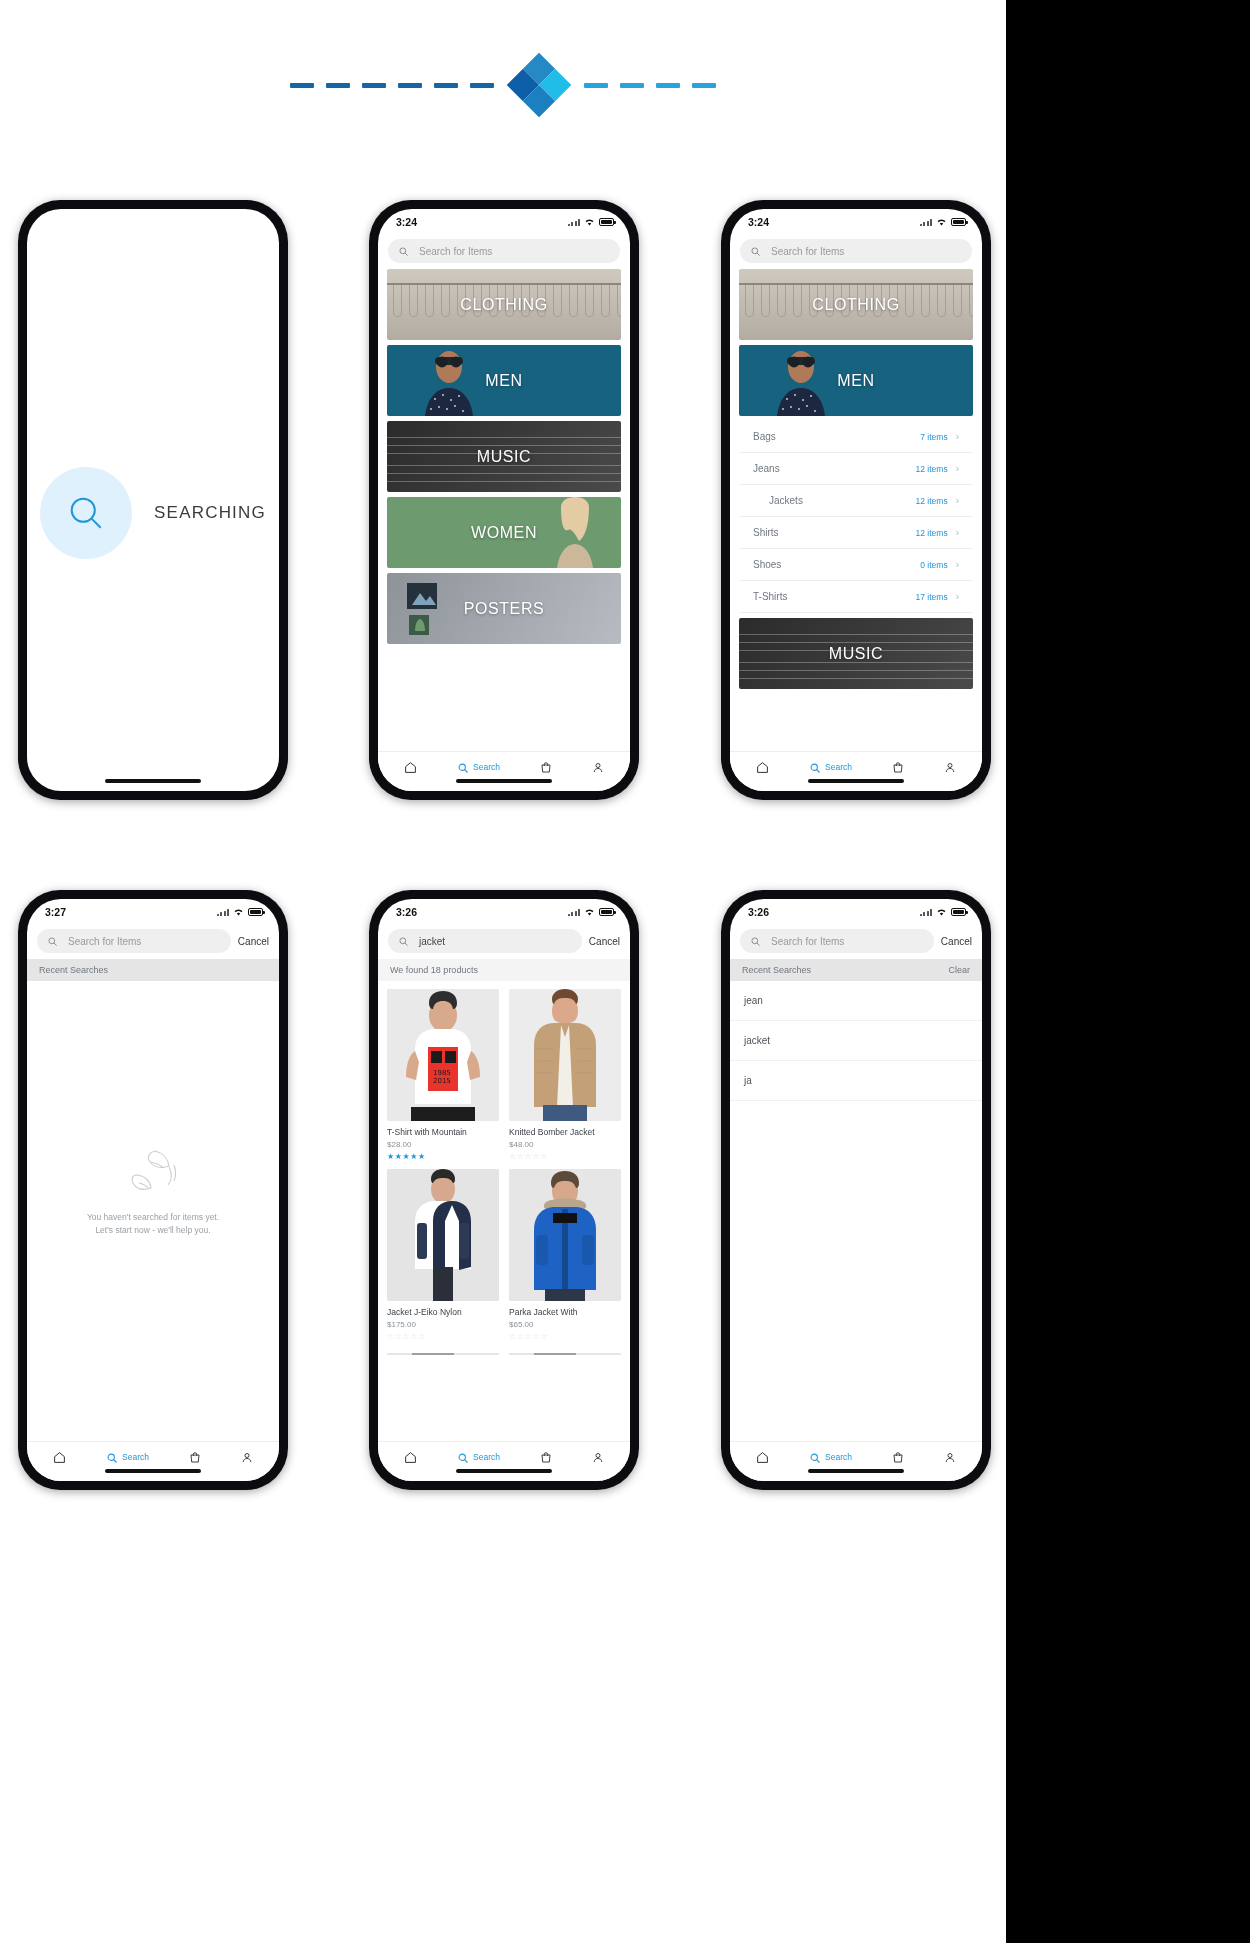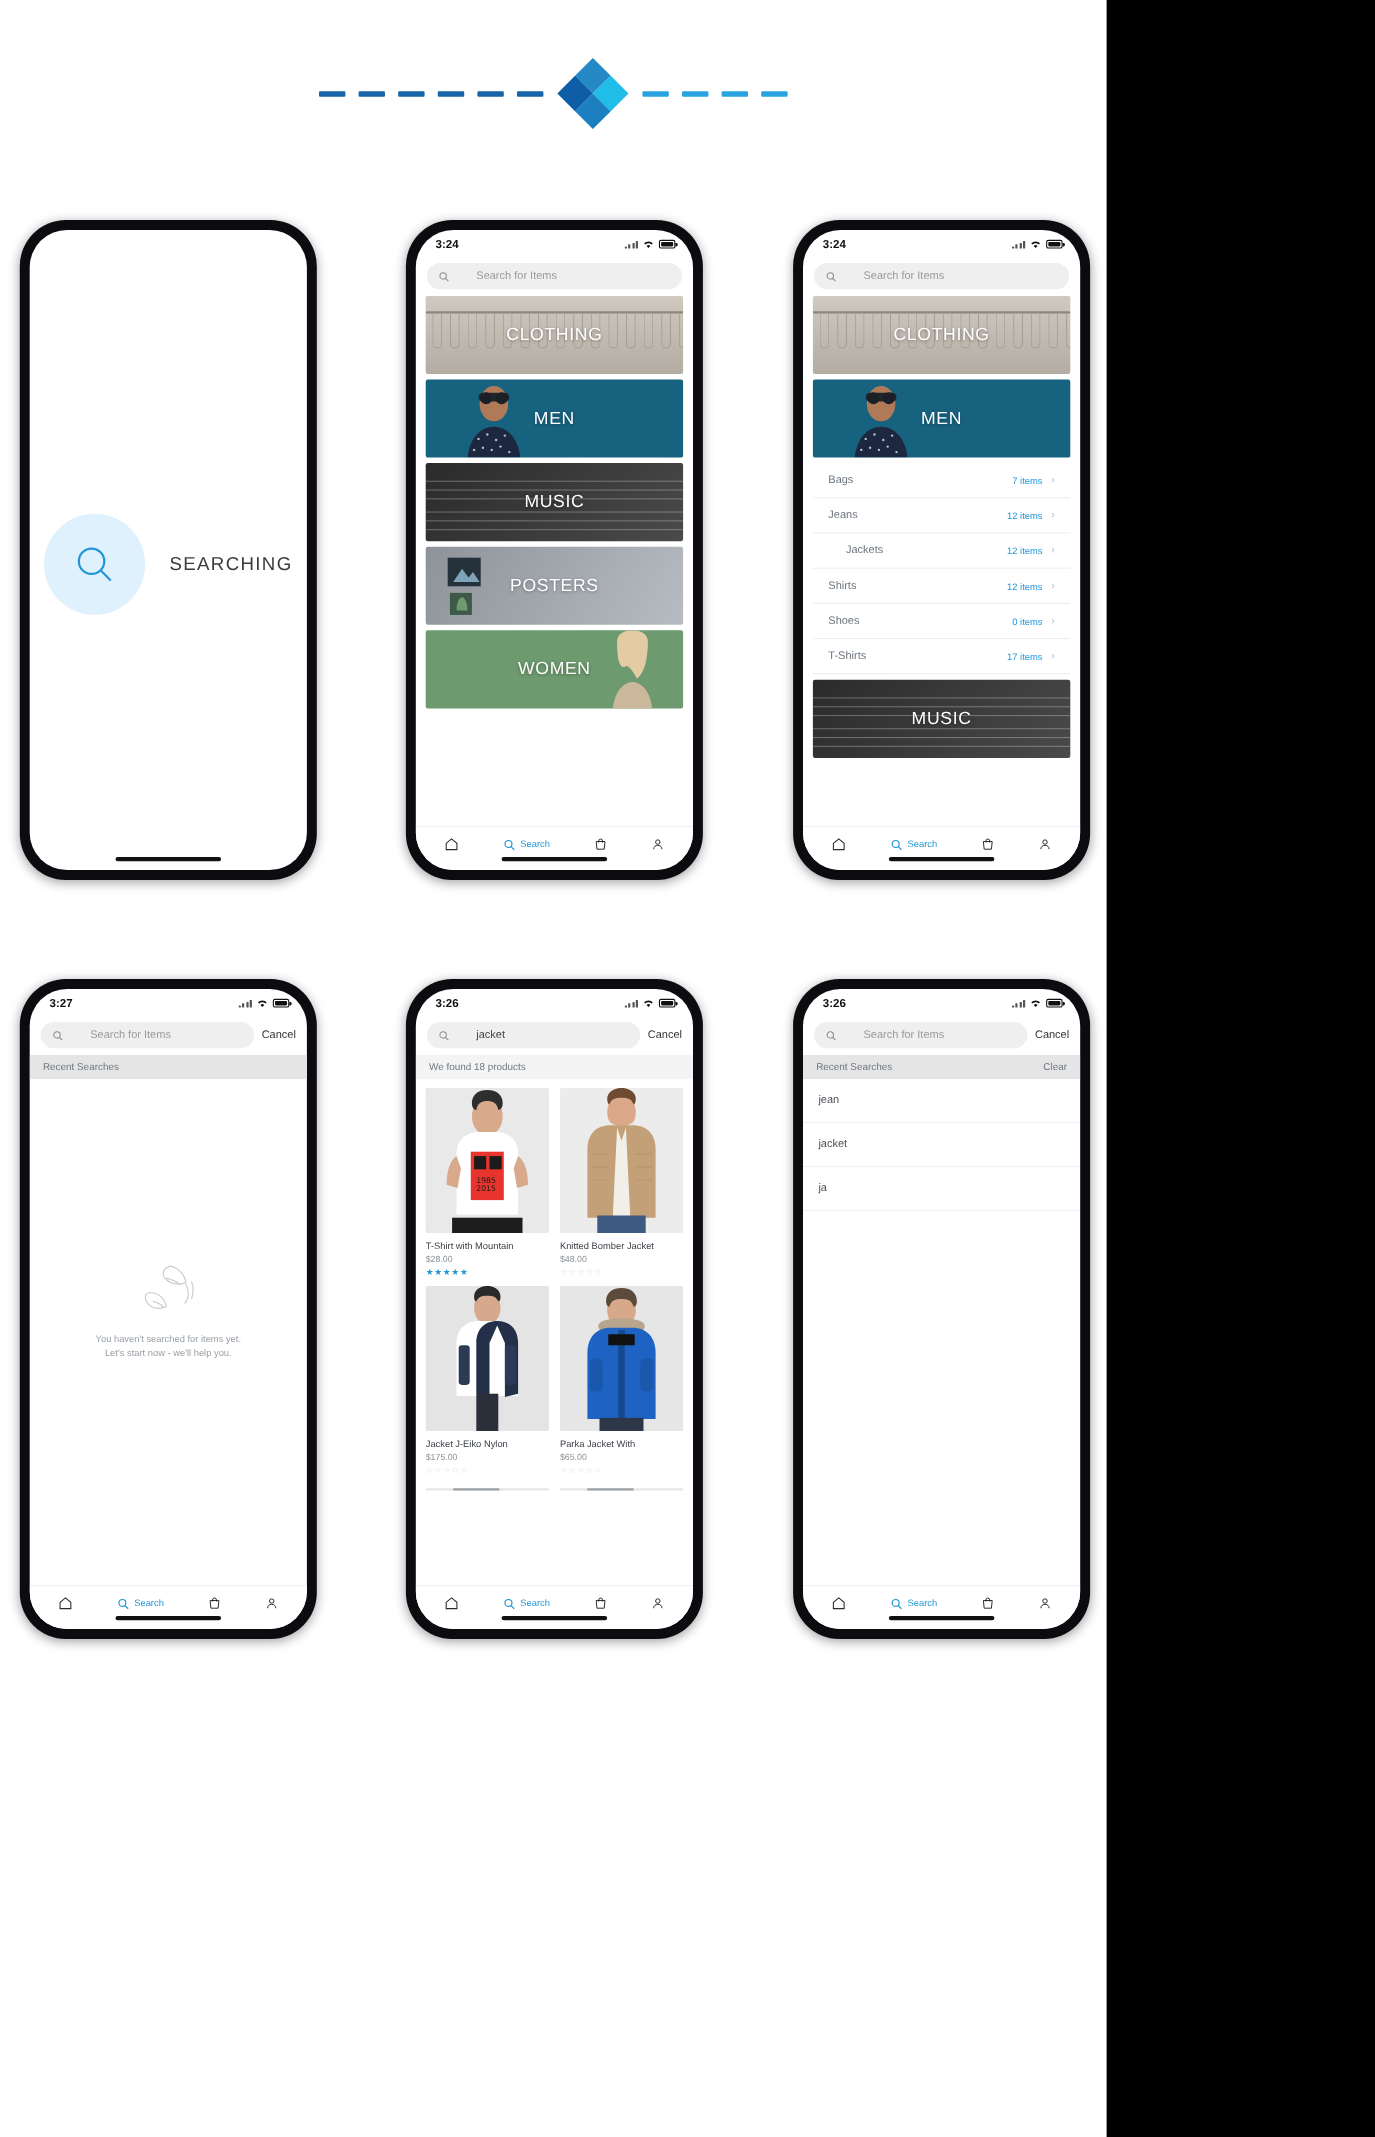--- a/index.html
+++ b/index.html
@@ -70,21 +70,21 @@
   .sig i:nth-child(1){height:2px;} .sig i:nth-child(2){height:3.5px;}
   .sig i:nth-child(3){height:5px;} .sig i:nth-child(4){height:7px;}
   .batt{ width:15px; height:7.5px; border:1px solid #111; border-radius:2px; position:relative; }
   .batt::after{ content:""; position:absolute; right:-2.5px; top:2px; width:1.5px; height:3px; background:#111; border-radius:0 1px 1px 0;}
   .batt i{ position:absolute; inset:1px; background:#111; border-radius:1px; }
 
   
   .searchrow{ flex:0 0 auto; padding:4px 10px 6px; display:flex; align-items:center; gap:7px; }
   .searchbox{
     flex:1; height:24px; border-radius:12px; background:#efefef;
-    display:flex; align-items:center; gap:24px; padding:0 10px;
+    display:flex; align-items:center; gap:10px; padding:0 10px;
     font-size:10px;
   }
   .searchbox .txt{ color:#9a9a9a; }
   .searchbox .txt.filled{ color:#444; }
   .cancel-btn{ font-size:10px; color:#333; white-space:nowrap; }
 
   svg.ic{ display:block; }
 
   
   .scroller{ flex:1 1 auto; overflow:hidden; display:flex; flex-direction:column; gap:5px; padding:0 9px; }
@@ -322,37 +322,37 @@
             <i style="top:16px"></i>
               <i style="top:24px"></i>
               <i style="top:32px"></i>
             <i style="top:44px"></i>
               <i style="top:52px"></i>
               <i style="top:60px"></i>
           </div>
           <span>MUSIC</span>
         </div>
 
+        <div class="tile women">
+          <svg class="fig" width="72" height="71" viewBox="0 0 72 71" style="right:14px;top:0">
+            <ellipse cx="40" cy="20" rx="11" ry="14" fill="#e0b79a"></ellipse>
+            <path d="M26 10c0-6 6-10 14-10s14 4 14 10c0 18-4 30-10 34-3-6-6-10-9-12-5 4-9 0-9-22Z" fill="#e3cba4"></path>
+            <path d="M22 71c2-16 10-24 18-24s16 8 18 24Z" fill="#cbb89a"></path>
+          </svg>
+          <span>WOMEN</span>
+        </div>
+
         <div class="tile posters">
           <svg class="fig" width="60" height="60" viewBox="0 0 60 60" style="left:16px;top:6px">
             <rect x="4" y="4" width="30" height="26" fill="#25313b"></rect>
             <path d="M9 26 17 14l6 8 4-5 6 9Z" fill="#7fa3b8"></path>
             <rect x="6" y="36" width="20" height="20" fill="#3c5a45"></rect>
             <path d="M12 52c0-8 3-12 5-12s5 4 5 12Z" fill="#6e9a6f"></path>
           </svg>
           <span>POSTERS</span>
-        </div>
-
-        <div class="tile women">
-          <svg class="fig" width="72" height="71" viewBox="0 0 72 71" style="right:14px;top:0">
-            <ellipse cx="40" cy="20" rx="11" ry="14" fill="#e0b79a"></ellipse>
-            <path d="M26 10c0-6 6-10 14-10s14 4 14 10c0 18-4 30-10 34-3-6-6-10-9-12-5 4-9 0-9-22Z" fill="#e3cba4"></path>
-            <path d="M22 71c2-16 10-24 18-24s16 8 18 24Z" fill="#cbb89a"></path>
-          </svg>
-          <span>WOMEN</span>
         </div>
       </div>
 
       <div class="navbar">
         <div class="navitem">
           <svg class="ic" width="13" height="13" viewBox="0 0 24 24" fill="none" stroke="#2b2b2b" stroke-width="1.8">
             <path d="M3 10.5 12 3l9 7.5V21H3Z"></path>
           </svg>
         </div>
         <div class="navitem active">

